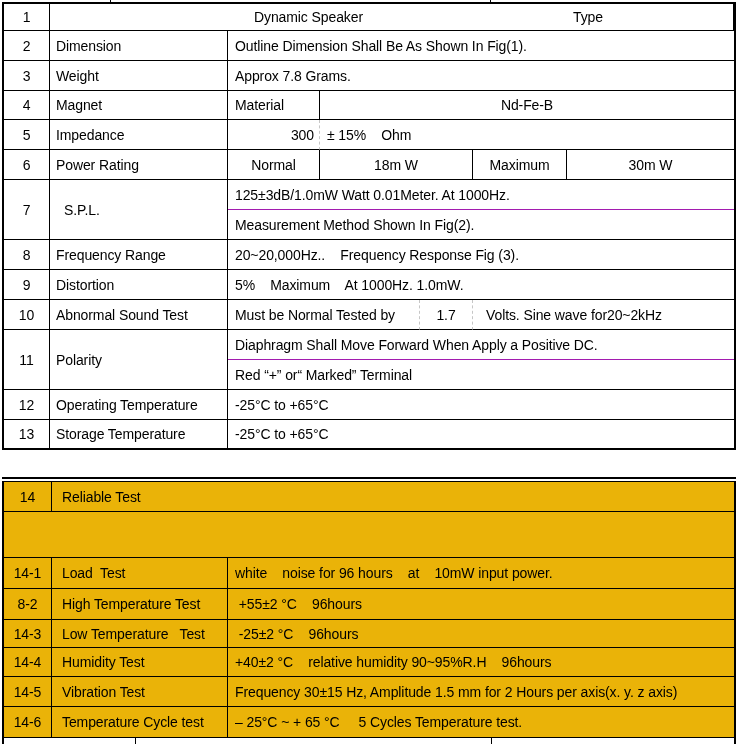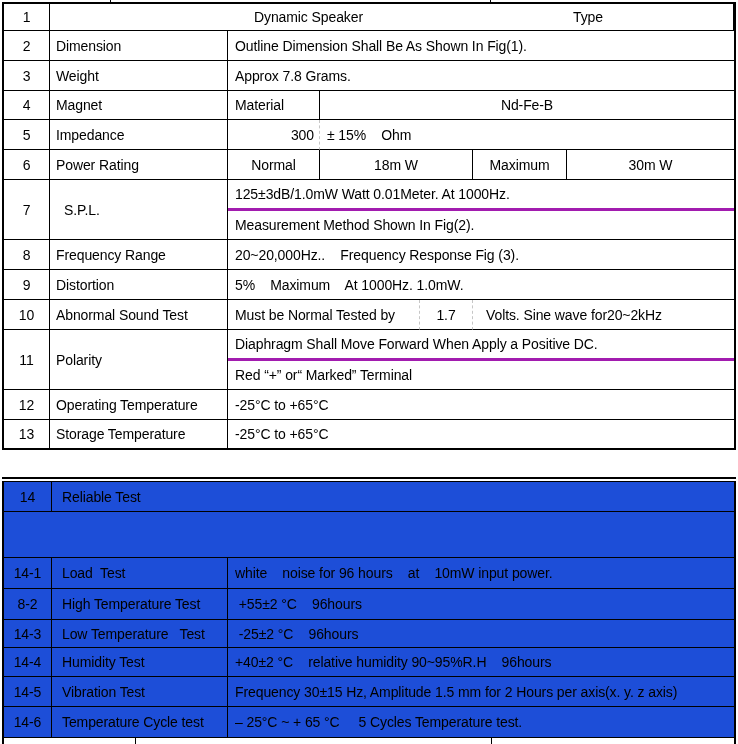--- a/index.html
+++ b/index.html
@@ -35,34 +35,34 @@
     position:absolute; left:2px; top:2px; width:734px;
     border:2px solid #000; box-sizing:border-box;
     display:grid;
     grid-template-columns:46px 178px 92px 100px 53px 94px 167px;
     grid-template-rows:27px 30px 30px 29px 30px 30px 60px 30px 30px 30px 60px 30px 28px;
     background:#fff;
   }
   
   .dbl { flex-direction:column; align-items:stretch; padding:0; }
   .dbl > div { flex:1; display:flex; align-items:center; padding-left:7px; white-space:pre; overflow:hidden; }
-  .dbl > div:first-child { border-bottom:3px solid #a21caf; }
+  .dbl > div:first-child { border-bottom:1px solid #a21caf; }
 
   
   .rule { position:absolute; left:2px; top:477px; width:734px; height:2px; background:#000; }
 
   
   .t2 {
     position:absolute; left:2px; top:481px; width:734px;
     border-left:2px solid #000; border-right:2px solid #000; border-top:1px solid #000;
     box-sizing:border-box;
     display:grid;
     grid-template-columns:48px 176px 506px;
     grid-template-rows:30px 46px 31px 31px 28px 29px 30px 31px;
-    background:#1d4ed8;
+    background:#eab308;
   }
   .note {
     grid-column:1 / -1; border-bottom:1px solid #000;
     display:block; padding:2px 0 0 4px;
     font-size:13.5px; letter-spacing:-0.3px; line-height:21px;
     white-space:pre; overflow:hidden;
   }
 
   
   .sliver { position:absolute; left:2px; top:738px; width:734px; height:6px;

